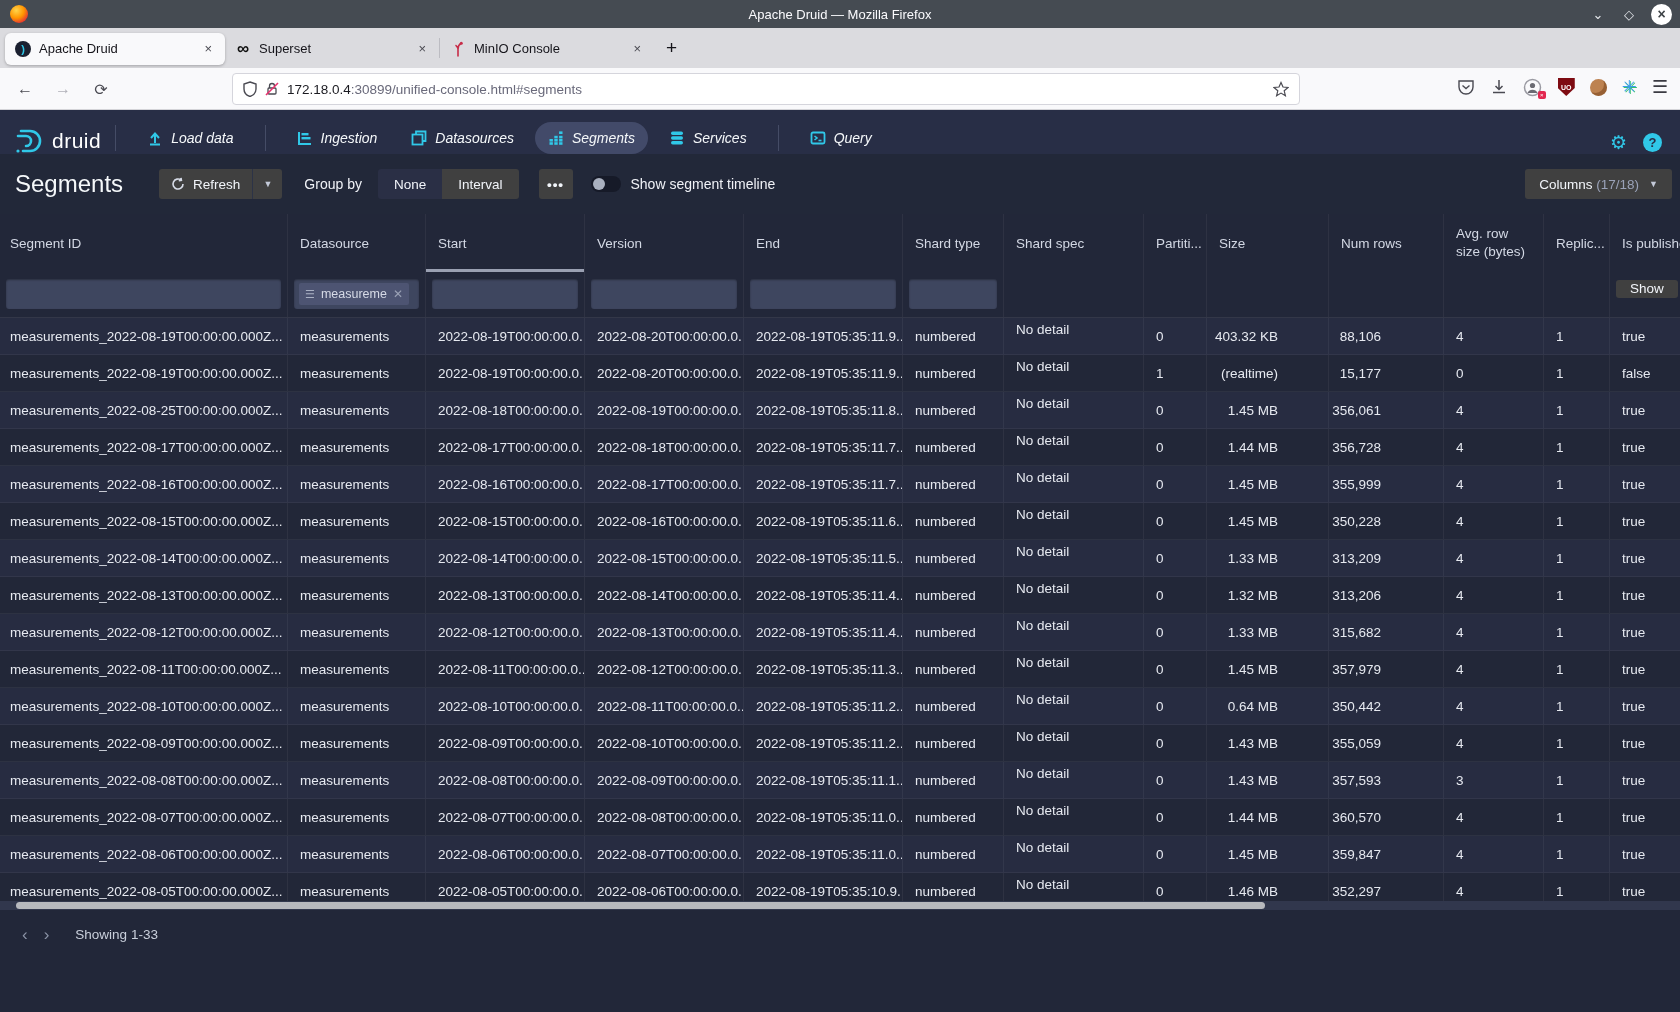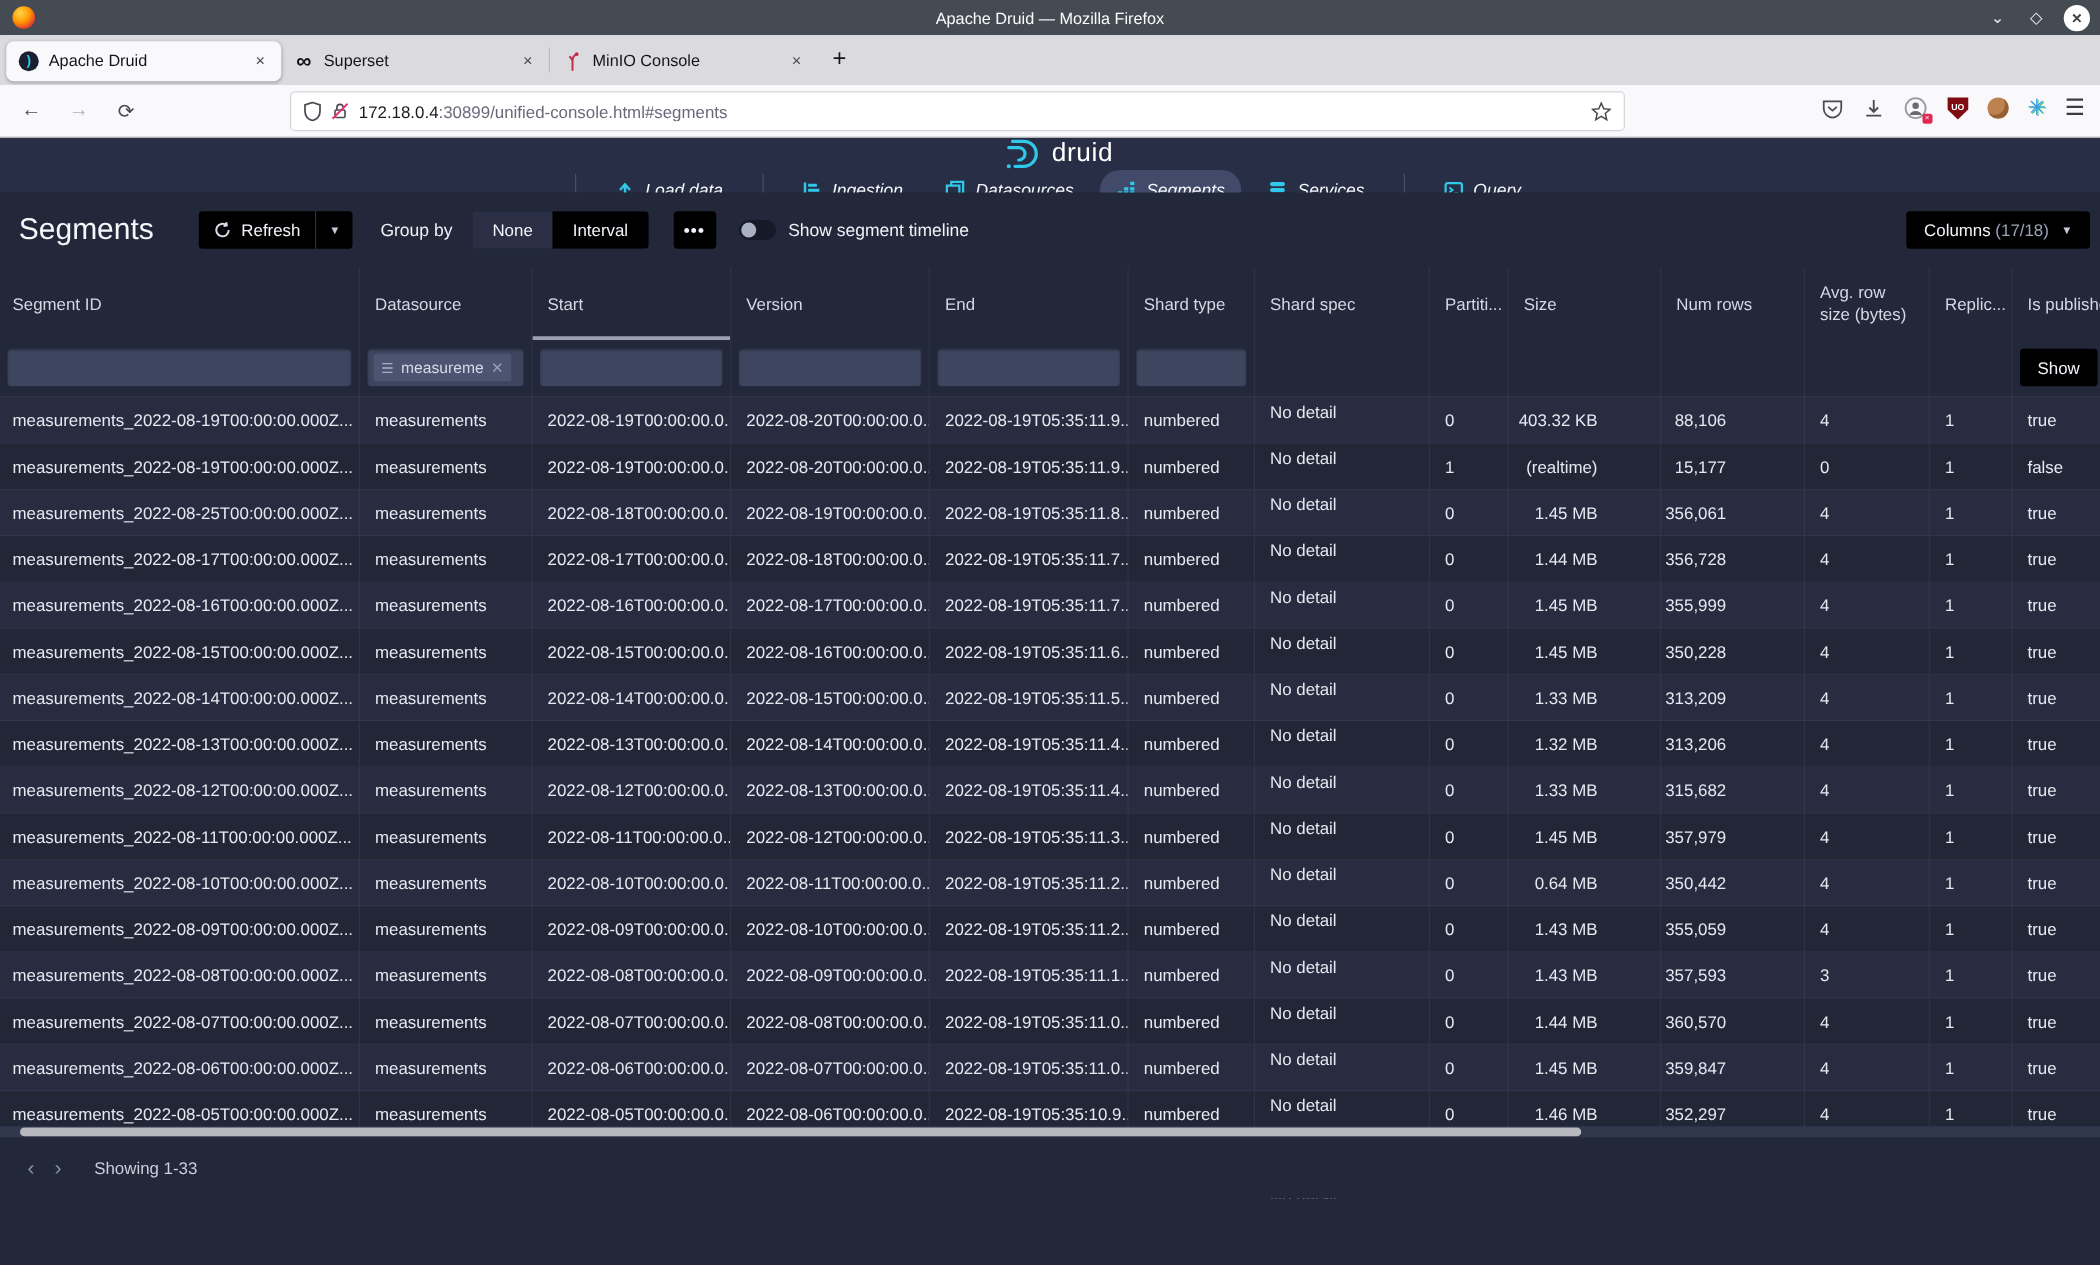--- a/index.html
+++ b/index.html
@@ -45,37 +45,37 @@
     clip-path:polygon(0 0,100% 0,100% 55%,50% 100%,0 55%); }
   .cookie { width:17px; height:17px; border-radius:50%; background:#bd8250;
     box-shadow:inset -2px -2px 0 #8e5a33, inset 3px 3px 0 #d9a briefly; }
   .cookie { box-shadow:inset -3px -3px 0 rgba(120,70,30,.55); }
   .badge { position:absolute; right:-3px; bottom:-2px; width:8px; height:8px; background:#e22850;
     border-radius:2px; color:#fff; font-size:6px; line-height:8px; text-align:center; }
   .asterisk { color:#3a9bec; font-size:18px; text-shadow:1px 1px 0 #35c06f; }
   .hamburger { color:#3a3a42; font-size:18px; letter-spacing:0; }
 
   
-  .druid-nav { height:44px; background:#282e46; display:flex; align-items:center; color:#f5f8fa;flex-direction:column; }
+  .druid-nav { height:44px; background:#282e46; display:flex; align-items:flex-end; color:#f5f8fa; }
   .brand { display:flex; align-items:center; margin-left:14px; }
   .brand-name { font-size:21px; color:#fff; margin-left:8px; letter-spacing:.5px; }
   .nav-sep { width:1px; height:26px; background:#454c66; margin:0 14px; }
   .nav-item { display:flex; align-items:center; gap:8px; height:32px; padding:0 13px; border-radius:16px;
     font-size:14px; margin:0 4px;font-style:italic; }
   .nav-item.active { background:#424a69; }
   .nav-item svg { display:block; }
   .nav-right { margin-left:auto; display:flex; align-items:center; gap:16px; padding-right:18px; }
   .gear { color:#30c8e8; font-size:19px; }
   .help { width:19px; height:19px; border-radius:50%; background:#30c8e8; color:#282e46; font-weight:bold;
     font-size:13px; display:flex; align-items:center; justify-content:center; }
 
   
   .view-header { height:60px; background:#222839; display:flex; align-items:center; position:relative; }
   .page-title { font-size:24px; color:#f5f8fa; margin-left:15px; font-weight:400; }
-  .btn { background:#000000; color:#f2f5fa; border:none; border-radius:3px; height:30px; font-size:13.5px;
+  .btn { background:#404040; color:#f2f5fa; border:none; border-radius:3px; height:30px; font-size:13.5px;
     display:inline-flex; align-items:center; justify-content:center;
     font-family:"Liberation Sans","DejaVu Sans",sans-serif; }
   .refresh-group { display:flex; margin-left:36px; }
   .btn-refresh { padding:0 12px; border-radius:3px 0 0 3px; gap:8px; }
   .btn-refresh-caret { width:30px; border-left:1px solid #2c3347; border-radius:0 3px 3px 0; font-size:10px; }
   .groupby-label { font-size:14px; color:#f0f2f7; margin:0 16px 0 22px; }
   .seg-group { display:flex; border-radius:3px; overflow:hidden; }
   .seg-btn { padding:0 16px; border-radius:0; }
   .seg-btn.selected { background:#2a2f45; }
   .btn-more { width:34px; margin-left:20px; letter-spacing:1px; font-weight:bold; }
@@ -96,21 +96,21 @@
   .th.wrap { white-space:normal; line-height:1.35; }
   .th.sorted:after { content:""; position:absolute; left:0; right:0; bottom:0; height:3px; background:#9aa0b2; }
   .tfilter { height:46px; border-bottom:1px solid rgba(255,255,255,.08); }
   .tf { border-right:1px solid rgba(255,255,255,.055); padding:7px 6px; }
   .f-input { width:100%; height:30px; background:#3e465f; border-radius:3px;
     box-shadow:inset 0 1px 2px rgba(0,0,0,.35); display:flex; align-items:center; padding:0 5px; }
   .f-tag { background:#4d5472; border-radius:2px; height:22px; display:flex; align-items:center;
     padding:0 6px; gap:6px; color:#d6dae6; font-size:12.5px; max-width:100%; overflow:hidden; }
   .f-tag .bars { font-size:11px; color:#aab1c4; }
   .f-tag .x { color:#9aa1b5; font-size:12px; }
-  .f-show { height:30px; padding:0 14px; white-space:nowrap; }
+  .f-show { height:18px; padding:0 14px; white-space:nowrap; }
   .trow { height:37px; border-bottom:1px solid rgba(255,255,255,.05); }
   .trow.odd { background:#272c41; }
   .trow.even { background:#222738; }
   .td { display:flex; align-items:center; padding:0 12px; font-size:13.5px; color:#e6e9f0;
     border-right:1px solid rgba(255,255,255,.055); overflow:hidden; white-space:nowrap; }
   .td:first-child { padding-left:10px; }
   .td.top { align-items:flex-start; padding-top:4px; }
   .td.num-size { justify-content:flex-end; padding-right:50px; }
   .td.num-rows { justify-content:flex-end; padding-right:62px; }
 

